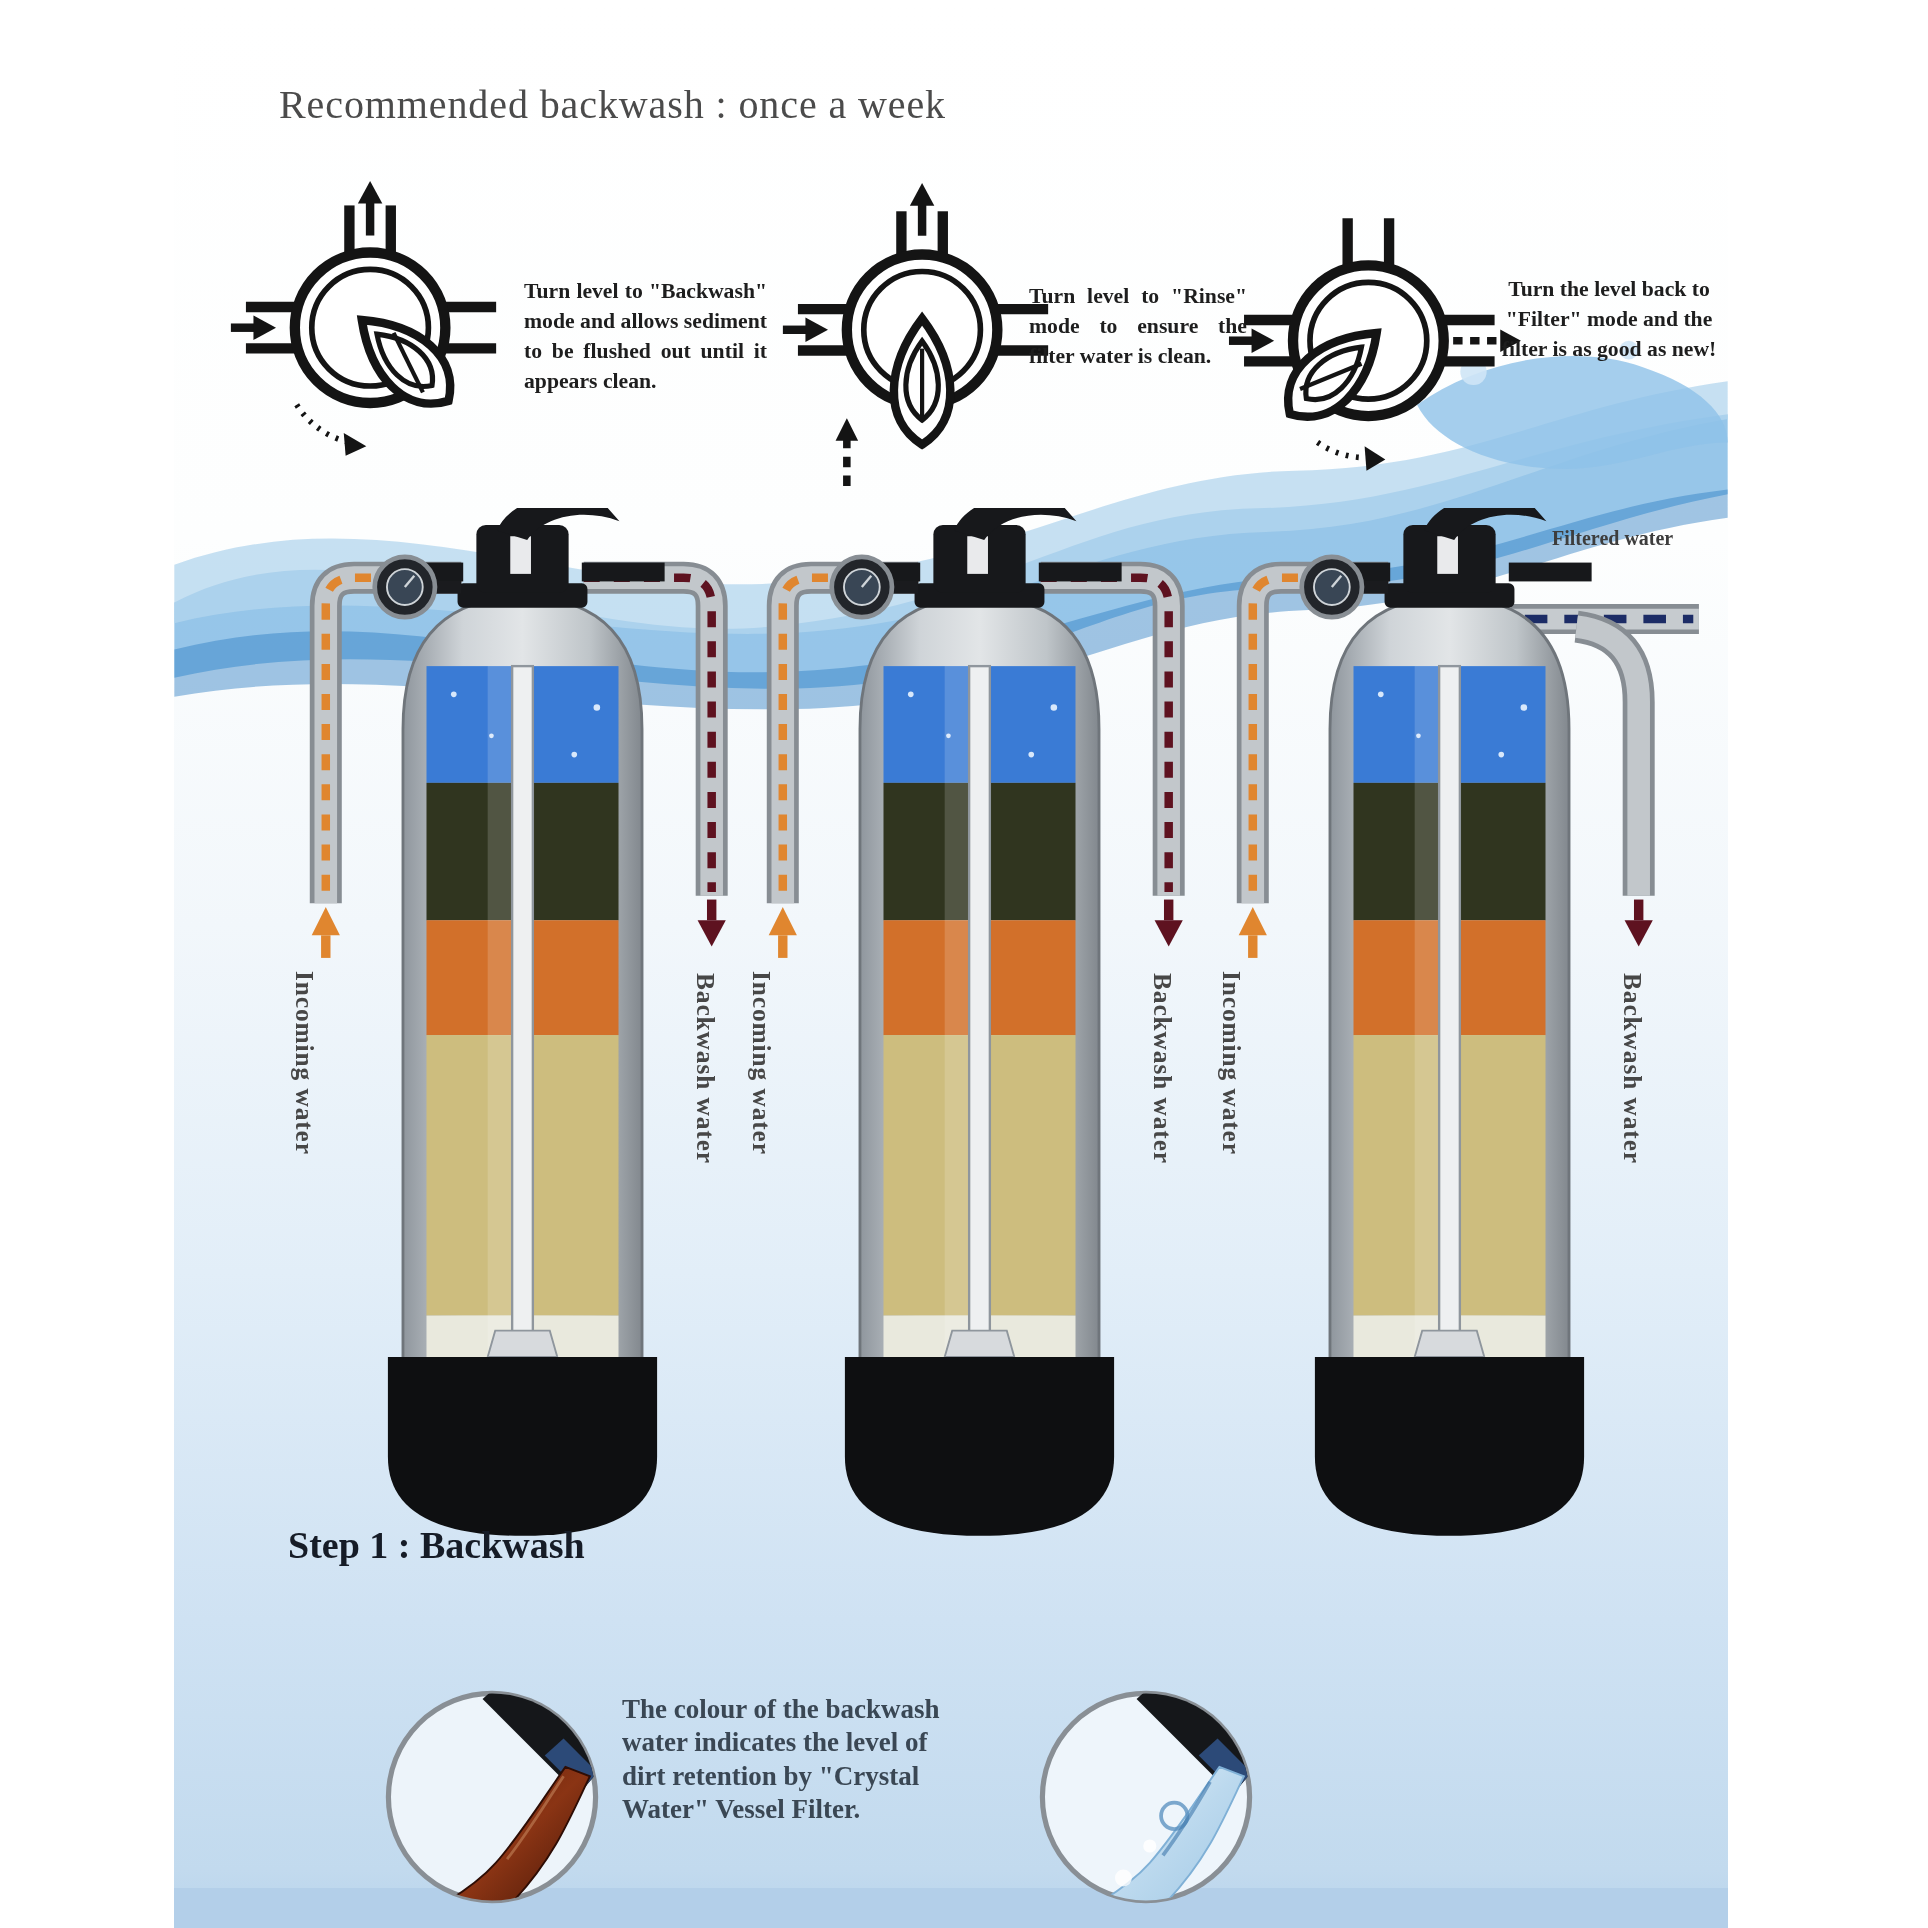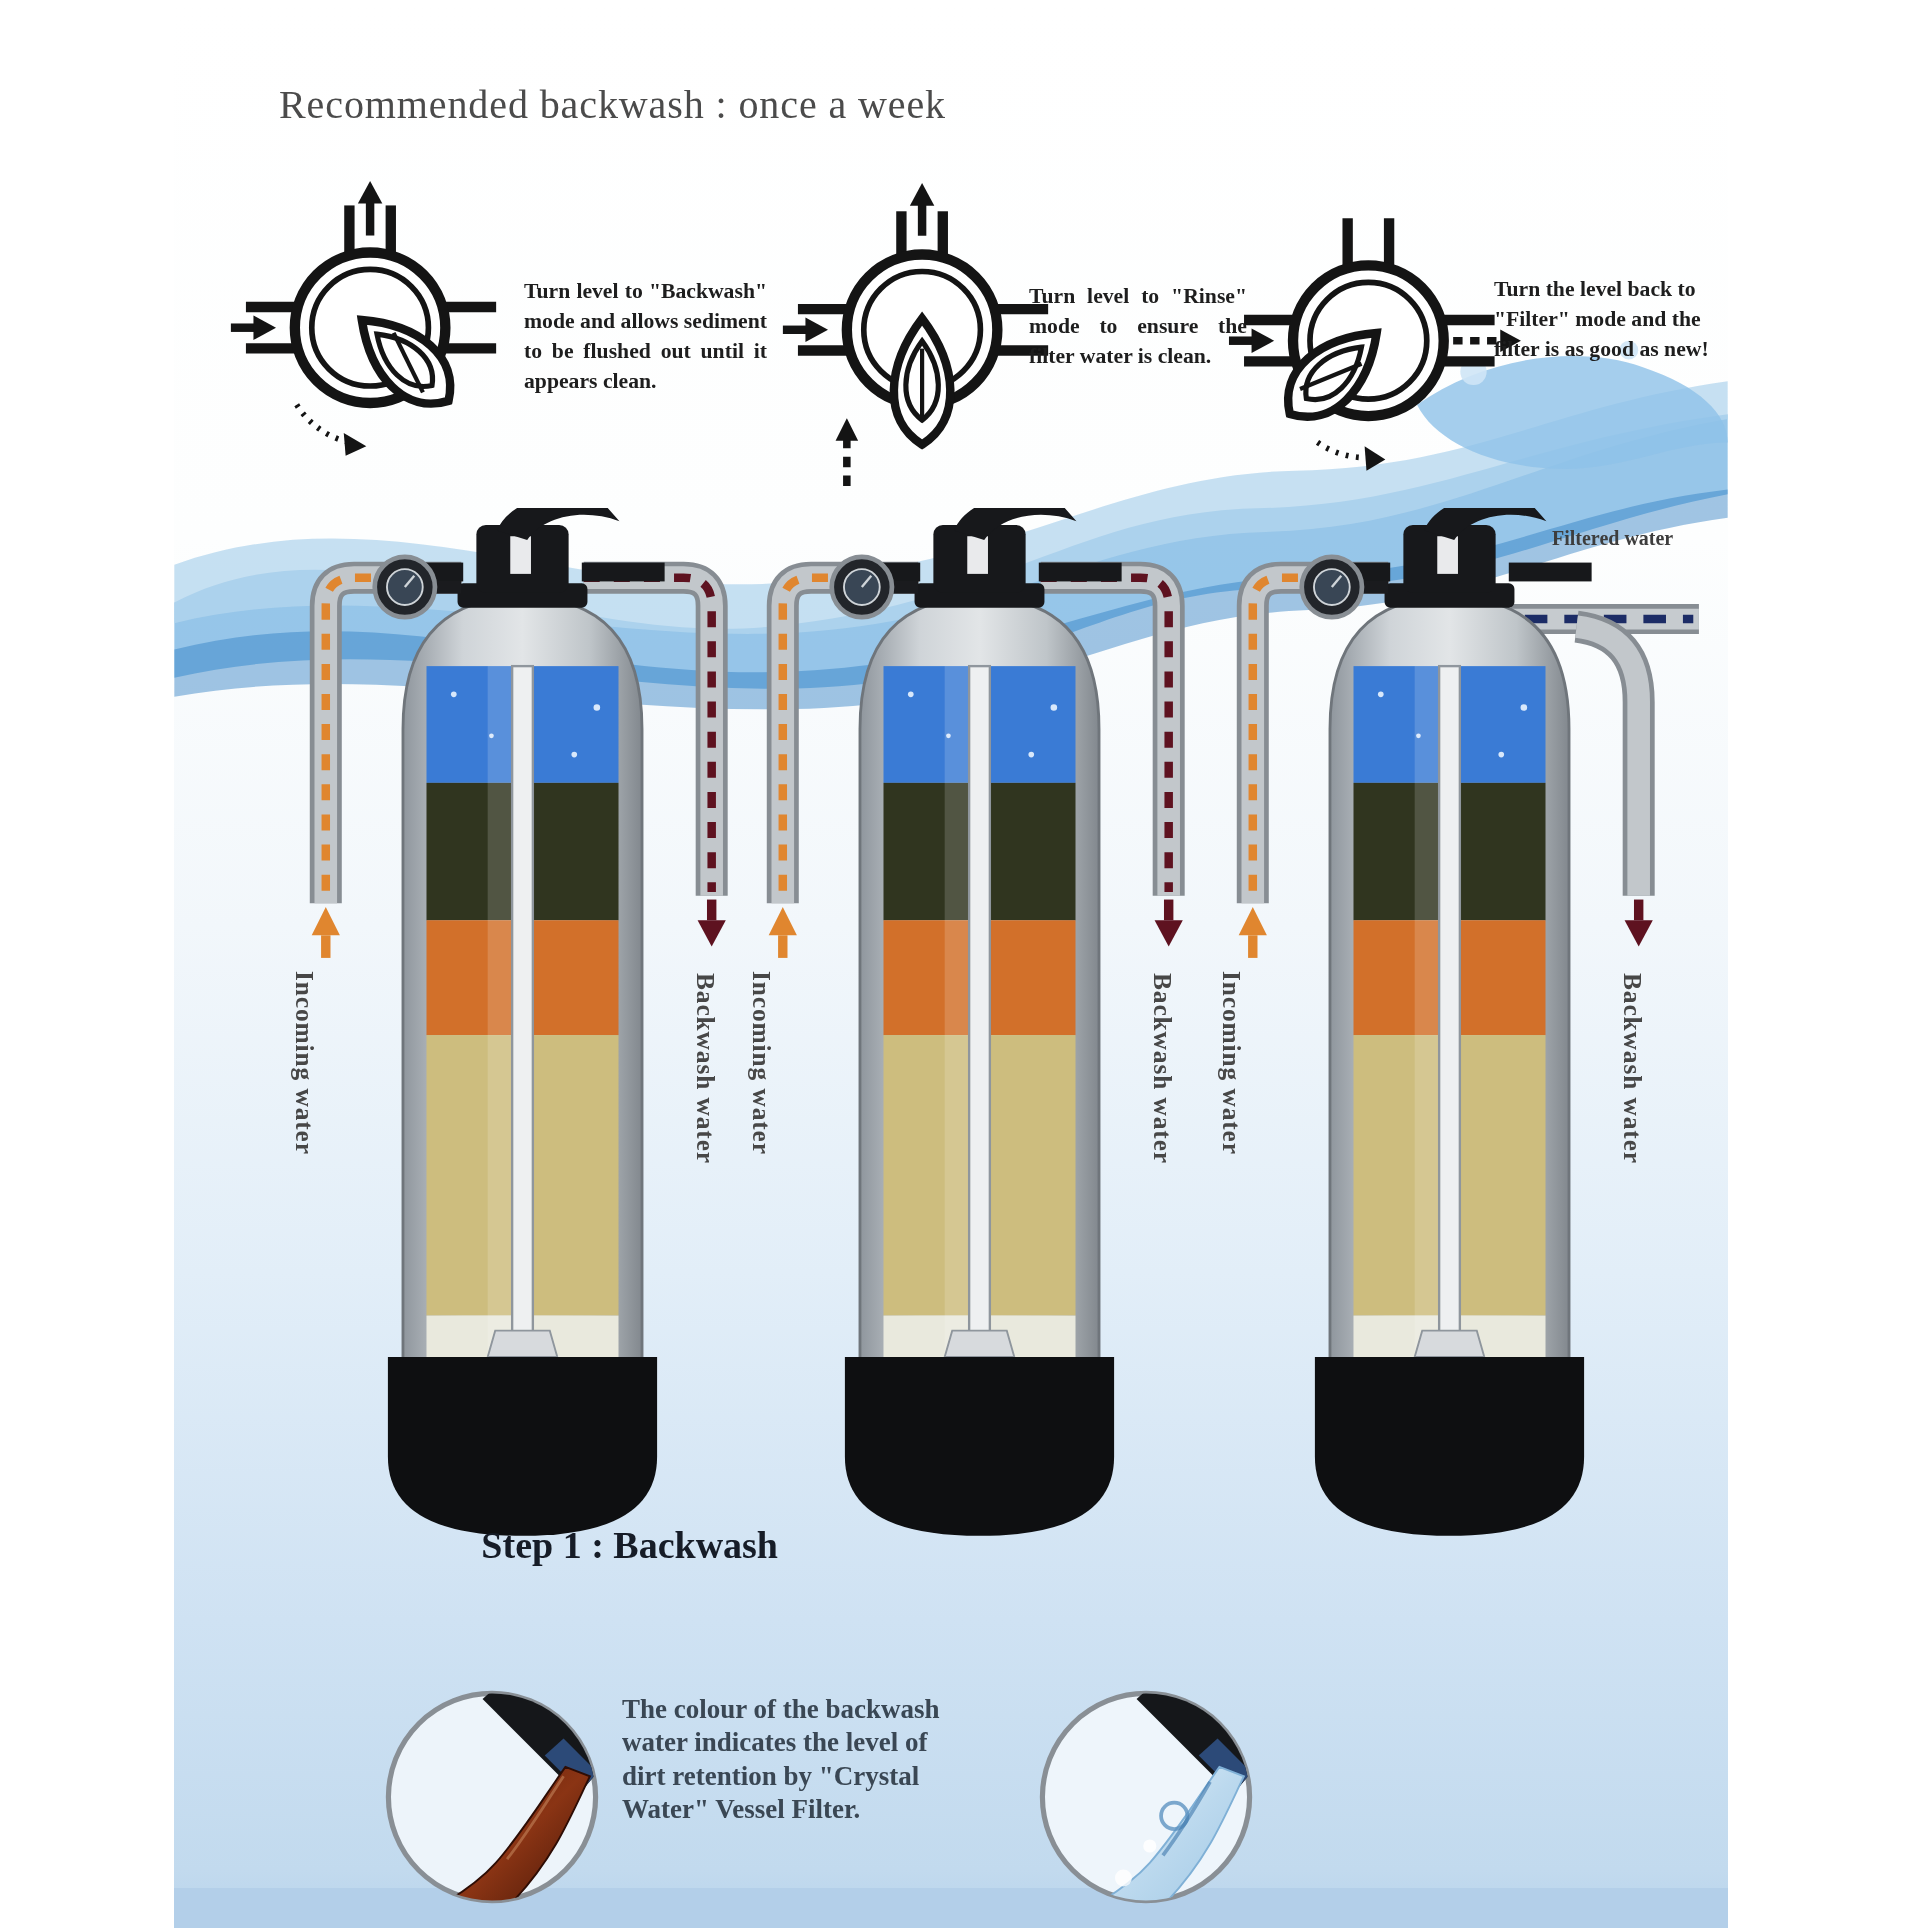--- a/index.html
+++ b/index.html
@@ -15,21 +15,21 @@
         line-height:1.38;text-align:justify;z-index:5;}
   .swoosh{position:absolute;left:0;top:0;z-index:1;}
   .tank-group{position:absolute;width:499px;height:1073px;z-index:3;}
   .tank-svg{position:absolute;left:0;top:0;}
   .vlabel{position:absolute;writing-mode:vertical-rl;font-size:25.4px;font-weight:700;
         color:#474747;letter-spacing:0.9px;white-space:nowrap;}
   .vlabel.incoming{left:17px;top:463px;}
   .vlabel.backwash{left:418px;top:465px;}
   .filtered-label{position:absolute;left:352px;top:19px;width:132px;font-size:20px;
         font-weight:600;color:#3d3d3d;line-height:1.15;}
-  .step-label{position:absolute;left:6px;top:1015px;width:100%;text-align:right;
+  .step-label{position:absolute;left:15px;top:1015px;width:100%;text-align:left;
         font-size:38px;font-weight:800;color:#161c27;}
   .note-circle{position:absolute;z-index:4;}
   .note-text{position:absolute;font-size:27px;font-weight:700;color:#3a4754;
         line-height:1.24;z-index:5;}
   .bottom-band{position:absolute;left:0;bottom:0;width:100%;height:40px;
         background:#b3cfe9;z-index:2;}
 </style>
 </head>
 <body>
 
@@ -135,21 +135,21 @@
     <g transform="rotate(47,150,160)">
       <path d="M150,148 C112,196 108,250 150,274 C192,250 188,196 150,148 Z" fill="#ffffff" stroke="#141414" stroke-width="9"></path>
       <path d="M150,170 C128,200 126,234 150,250 C174,234 172,200 150,170 Z" fill="none" stroke="#141414" stroke-width="5.5"></path>
       <line x1="138" y1="248" x2="163" y2="182" stroke="#141414" stroke-width="4.5"></line>
     </g>
     <g>
       <path d="M96,268 A90,90 0 0 0 152,284" fill="none" stroke="#141414" stroke-width="6" stroke-dasharray="3 8"></path>
       <polygon points="168,286 146,272 148,298" fill="#141414"></polygon>
     </g>
   </svg>
-  <div class="valve-text" style="left:1320px;top:275px;width:230px;text-align:left;">Turn the level back to "Filter" mode and the filter is as good as new!</div>
+  <div class="valve-text" style="left:1320px;top:275px;width:230px;text-align:center;">Turn the level back to "Filter" mode and the filter is as good as new!</div>
 
   <div class="tank-group" style="left:99px;top:508px;">
     <svg class="tank-svg" width="499" height="1073" viewBox="0 0 530 1140">
       <defs>
         <linearGradient id="t1grad" x1="0" y1="0" x2="1" y2="0">
           <stop offset="0" stop-color="#8f969d"></stop>
               <stop offset="0.25" stop-color="#cfd4d8"></stop>
           <stop offset="0.5" stop-color="#e2e5e7"></stop>
               <stop offset="0.78" stop-color="#bfc5c9"></stop>
           <stop offset="1" stop-color="#82888e"></stop>

